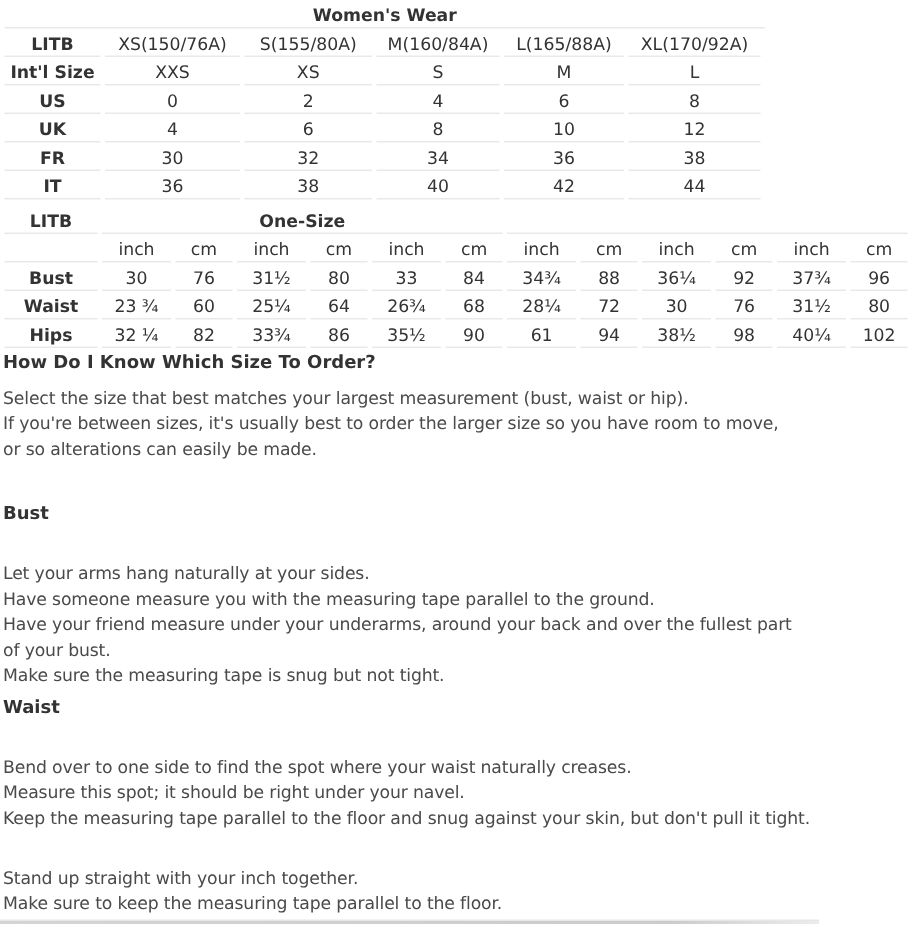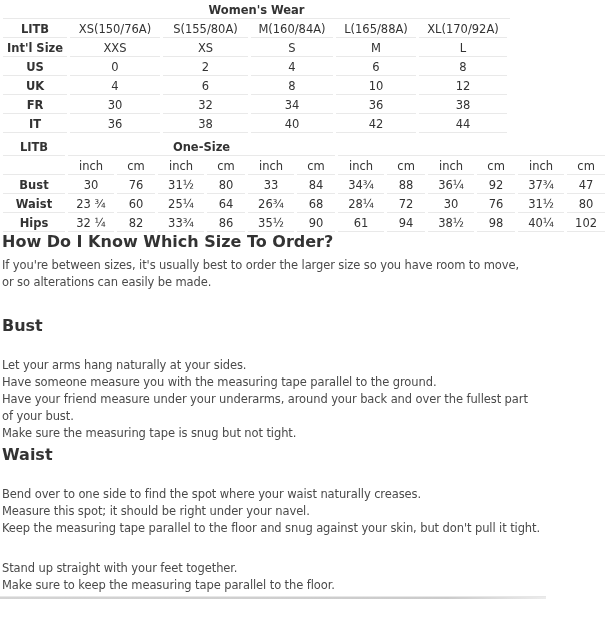--- a/index.html
+++ b/index.html
@@ -36,21 +36,21 @@
 
   
   .guide {
     font-size:11.5px;
     line-height:17px;
     letter-spacing:-0.1px;
     color:#4a4a4a;
     padding-left:2px;
   }
   .guide h4 {
-    font-size:16px;
+    font-size:12px;
     line-height:17px;
     color:#333333;
     font-weight:bold;
     margin:0;
     letter-spacing:0;
   }
   .howdo   { margin-top:2px; }
   .intro   { margin-top:7px; }
   .sec-bust  h4 { margin-top:26px; }
   .sec-waist h4 { margin-top:4px; }
@@ -183,21 +183,21 @@
     <td class="gray">76</td>
     <td>31½</td>
     <td class="gray">80</td>
     <td>33</td>
     <td class="gray">84</td>
     <td>34¾</td>
     <td class="gray">88</td>
     <td>36¼</td>
     <td class="gray">92</td>
     <td>37¾</td>
-    <td class="gray">47</td>
+    <td class="gray">96</td>
   </tr>
   <tr>
     <td class="lbl">Waist</td>
     <td>23 ¾</td>
     <td class="gray">60</td>
     <td>25¼</td>
     <td class="gray">64</td>
     <td>26¾</td>
     <td class="gray">68</td>
     <td>28¼</td>
@@ -221,20 +221,21 @@
     <td class="gray">98</td>
     <td>40¼</td>
     <td class="gray">102</td>
   </tr>
 </tbody>
   </table>
 
 <div class="guide">
   <h4 class="howdo">How Do I Know Which Size To Order?</h4>
   <div class="intro">
+    <div class="tline">Select the size that best matches your largest measurement (bust, waist or hip).</div>
     <div class="tline">If you're between sizes, it's usually best to order the larger size so you have room to move,</div>
     <div class="tline">or so alterations can easily be made.</div>
   </div>
 
   <div class="sec-bust">
     <h4>Bust</h4>
     <div class="sec-lines">
       <div class="tline">Let your arms hang naturally at your sides.</div>
       <div class="tline">Have someone measure you with the measuring tape parallel to the ground.</div>
       <div class="tline">Have your friend measure under your underarms, around your back and over the fullest part</div>
@@ -247,19 +248,19 @@
     <h4>Waist</h4>
     <div class="sec-lines">
       <div class="tline">Bend over to one side to find the spot where your waist naturally creases.</div>
       <div class="tline">Measure this spot; it should be right under your navel.</div>
       <div class="tline">Keep the measuring tape parallel to the floor and snug against your skin, but don't pull it tight.</div>
     </div>
   </div>
 
   <div class="sec-hip">
     <div class="sec-lines">
-      <div class="tline">Stand up straight with your feet together.</div>
+      <div class="tline">Stand up straight with your inch together.</div>
       <div class="tline">Make sure to keep the measuring tape parallel to the floor.</div>
     </div>
   </div>
 </div>
 
 <div class="divider"></div>
 
 </body></html>

